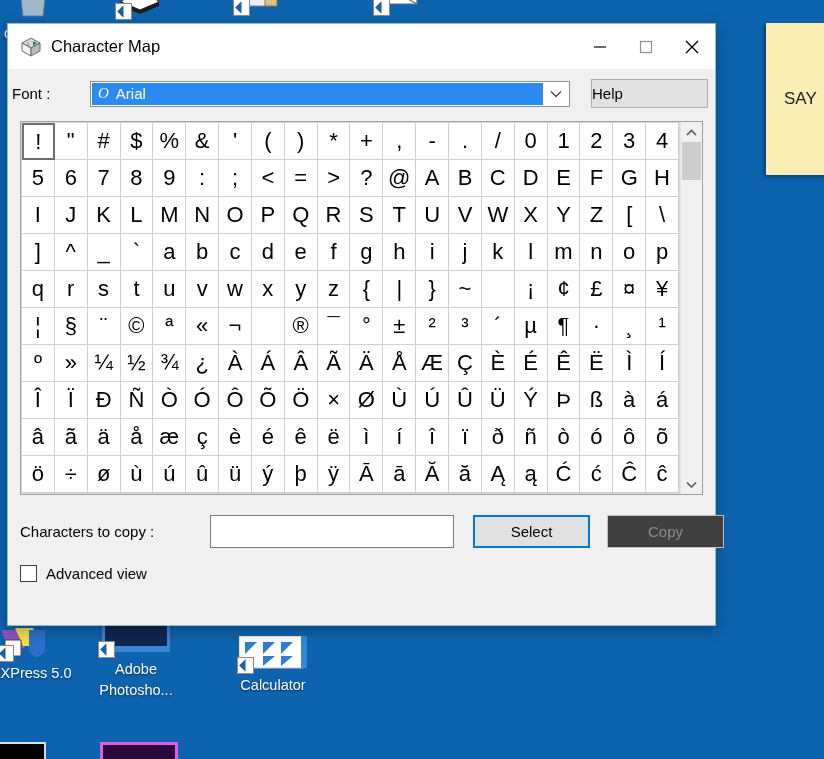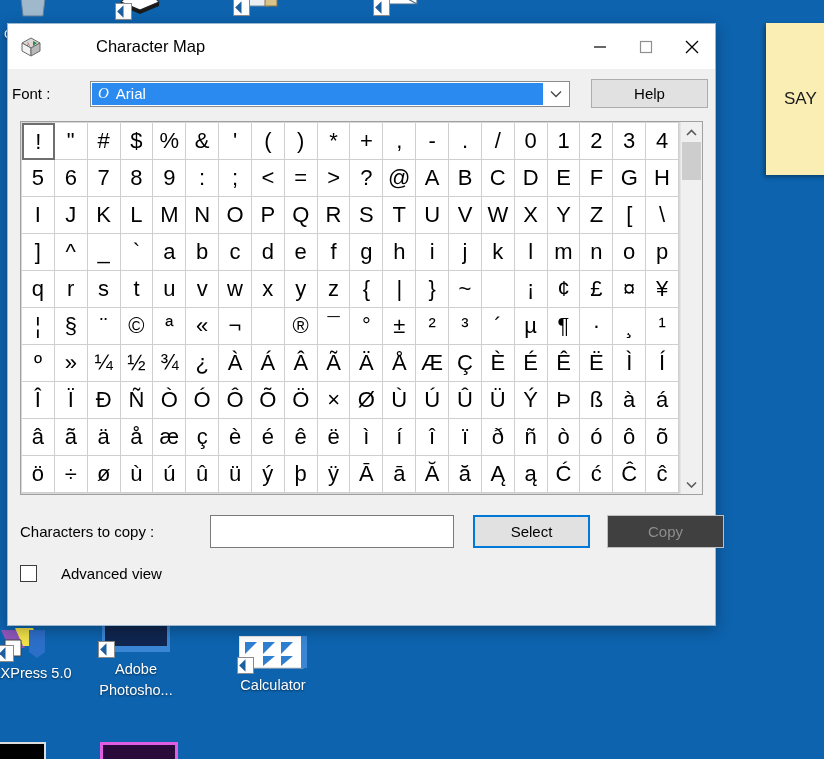--- a/index.html
+++ b/index.html
@@ -102,21 +102,20 @@
     height: 22px;
     margin-left: 12px;
     margin-right: 9px;
     flex: none;
     position: relative;
   }
   #title-text {
     font-size: 16.5px;
     color: #000000;
     flex: 1;
-    margin-left: 45px;
   }
   .caption-btn {
     width: 46px;
     height: 45px;
     display: flex;
     align-items: center;
     justify-content: center;
     flex: none;
   }
   .caption-btn svg { display: block; }
@@ -178,21 +177,21 @@
   #help-button {
     width: 117px;
     height: 29px;
     margin-left: 21px;
     background: #e1e1e1;
     border: 1px solid #adadad;
     font-size: 15px;
     color: #000;
     display: flex;
     align-items: center;
-    justify-content: center;
+    justify-content: flex-start;
     box-sizing: border-box;
     flex: none;
   }
 
   
   #grid-area {
     margin: 3px 12px 0 12px;
     height: 374px;
     border: 1px solid #a0a0a0;
     background: #f0f0f0;
@@ -324,21 +323,21 @@
     width: 17px;
     height: 17px;
     border: 1px solid #3c3c3c;
     background: #ffffff;
     box-sizing: border-box;
     flex: none;
   }
   #advanced-label {
     font-size: 15px;
     color: #000;
-    margin-left: 24px;
+    margin-left: 9px;
   }
 
   
   #status-bar {
     margin: 15px 8px 0 8px;
     height: 26px;
     border: 1px solid #c8c8c8;
     border-bottom: none;
     background: #f0f0f0;
     display: flex;

